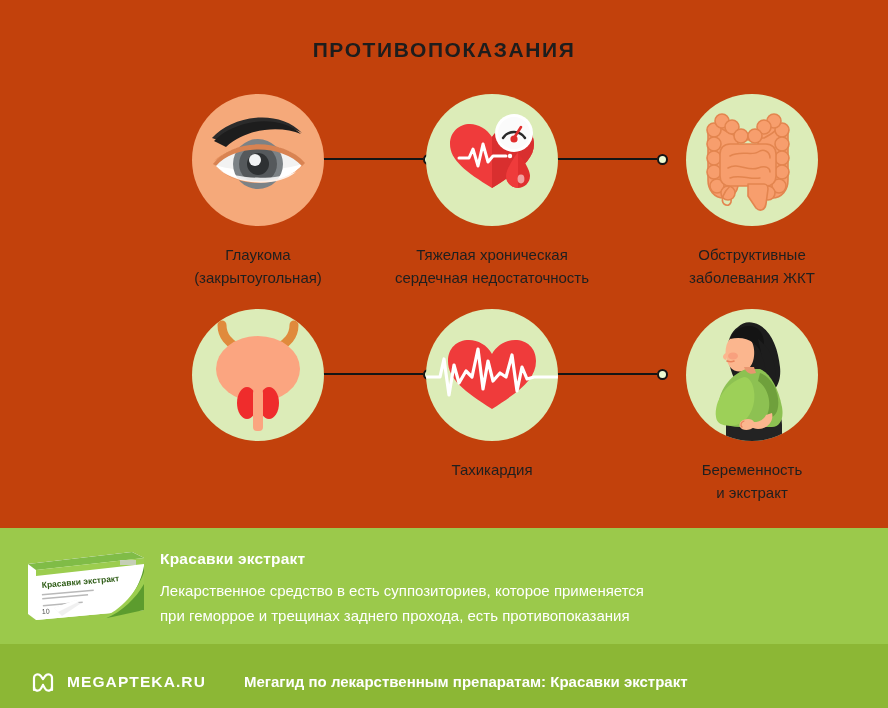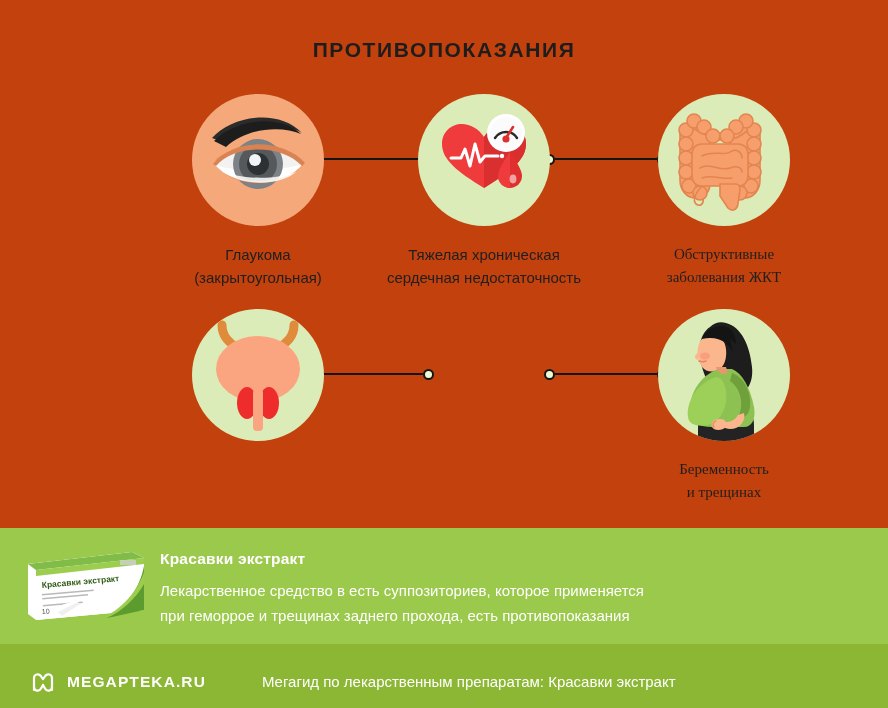--- a/index.html
+++ b/index.html
@@ -47,22 +47,22 @@
     position: relative;
     height: 215px;
   }
   .cell {
     position: absolute;
     width: 232px;
     top: 0;
     text-align: center;
   }
   .cell.c0 { left: 94px; }
-  .cell.c1 { left: 320px; }
-  .cell.c2 { left: 560px; font-family: Liberation Serif, serif; }
+  .cell.c1 { left: 328px; }
+  .cell.c2 { left: 588px; }
 
   .circle {
     position: relative;
     width: 132px;
     height: 132px;
     margin: 0 auto;
     border-radius: 50%;
     background: #dcecb8;
     overflow: hidden;
   }
@@ -150,23 +150,23 @@
     margin-left: 30px;
   }
   .brand-name {
     margin-left: 11px;
     font-size: 15.5px;
     font-weight: bold;
     letter-spacing: 1.1px;
     color: #ffffff;
   }
   .footer-text {
-    margin-left: 56px;
+    margin-left: 38px;
     font-size: 15px;
-    font-weight: normal;
+    font-weight: bold;
     color: #ffffff;
   }
   svg { display: block; }
 </style>
 </head>
 <body>
 
 <div class="page">
 
   <div class="title">ПРОТИВОПОКАЗАНИЯ</div>
@@ -308,20 +308,29 @@
             <ellipse cx="66" cy="60" rx="42" ry="33" fill="#fba580"></ellipse>
 
             <ellipse cx="55" cy="94" rx="10" ry="16" fill="#ef2c2c"></ellipse>
             <ellipse cx="77" cy="94" rx="10" ry="16" fill="#ef2c2c"></ellipse>
 
             <rect x="61" y="80" width="10" height="42" rx="4" fill="#fba580"></rect>
           </svg>
         </div>
       </div>
 
+      <div class="cell c1">
+        <div class="circle">
+          <svg width="132" height="132" viewBox="0 0 132 132">
+            <path d="M66 100 C38 82 22 70 22 52 C22 39 31 31 43 31 C52 31 61 36 66 45 C71 36 80 31 89 31 C101 31 110 39 110 52 C110 70 94 82 66 100 Z" fill="#ef3b3b"></path>
+            <path d="M0 68 L14 68 L18 50 L23 86 L28 56 L33 74 L40 62 L46 68 L52 40 L57 80 L62 52 L67 72 L74 64 L80 68 L86 46 L91 82 L96 58 L101 70 L108 68 L132 68" fill="none" stroke="#ffffff" stroke-width="3.2" stroke-linecap="round" stroke-linejoin="round"></path>
+          </svg>
+        </div>
+        <div class="caption">Тахикардия</div>
+      </div>
 
       <div class="cell c2">
         <div class="circle">
           <svg width="132" height="132" viewBox="0 0 132 132">
 
             <path d="M52 18 C40 26 40 44 44 58 C48 72 54 82 70 86 C86 90 96 76 94 58 C92 38 84 18 68 14 C62 12 56 14 52 18 Z" fill="#1d1d1d"></path>
 
             <path d="M44 30 C38 36 38 50 44 58 C49 64 58 64 64 58 C70 51 70 34 62 28 C56 23 49 24 44 30 Z" fill="#fbb68e"></path>
 
             <path d="M40 44 C36 46 36 50 40 51" fill="#fbb68e"></path>
@@ -343,21 +352,21 @@
 
             <path d="M86 104 C88 112 82 120 72 120 C66 120 62 116 62 112 C66 114 76 114 80 106 Z" fill="#fbb68e"></path>
 
             <path d="M62 110 C56 110 52 114 54 118 C56 122 64 122 68 118 C70 115 68 110 62 110 Z" fill="#fbb68e"></path>
             <path d="M58 112 C55 113 54 116 56 118" stroke="#e8835c" stroke-width="1.2" fill="none" stroke-linecap="round"></path>
 
             <path d="M58 58 C60 64 64 66 70 64 L68 58 Z" fill="#e8966f"></path>
           </svg>
         </div>
         <div class="caption">Беременность
-и трещинах</div>
+и экстракт</div>
       </div>
     </div>
   </div>
 
   <div class="band">
     <div class="band-box">
       <svg width="125" height="78" viewBox="0 0 125 78">
 
         <polygon points="6,18 110,6 122,12 122,64 14,74 6,68" fill="#ffffff"></polygon>
         <polygon points="6,18 110,6 122,12 14,24" fill="#f0f0f0"></polygon>

